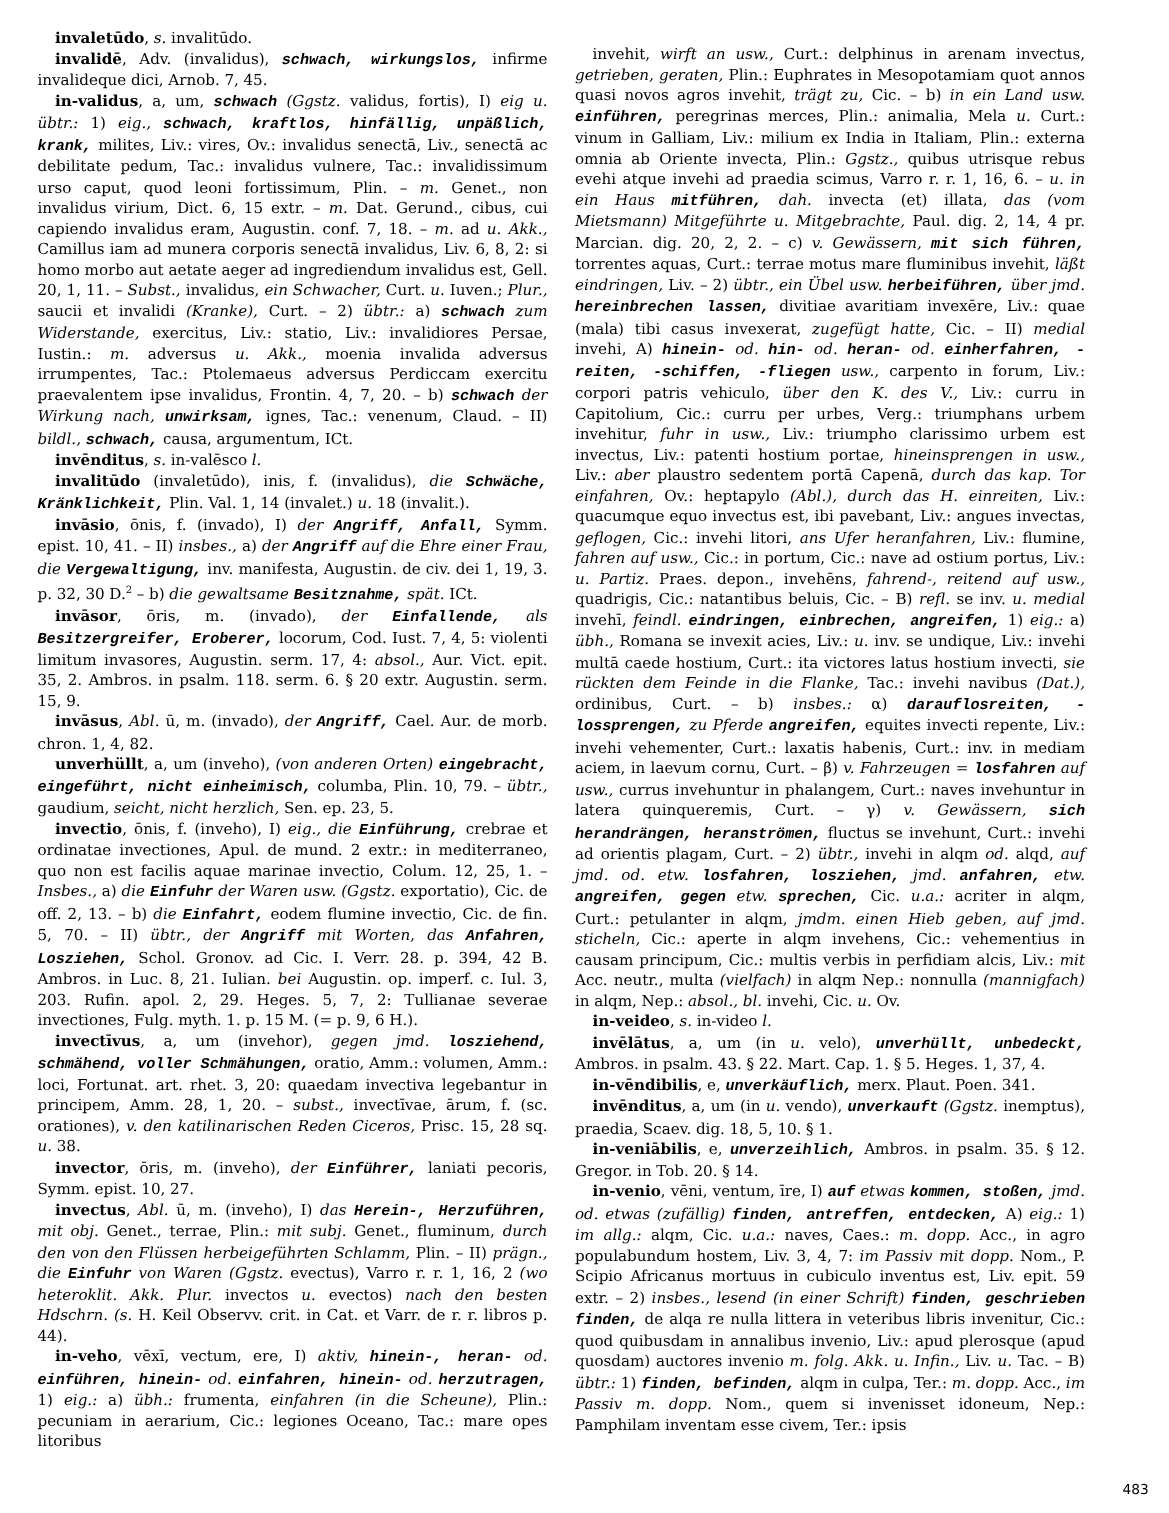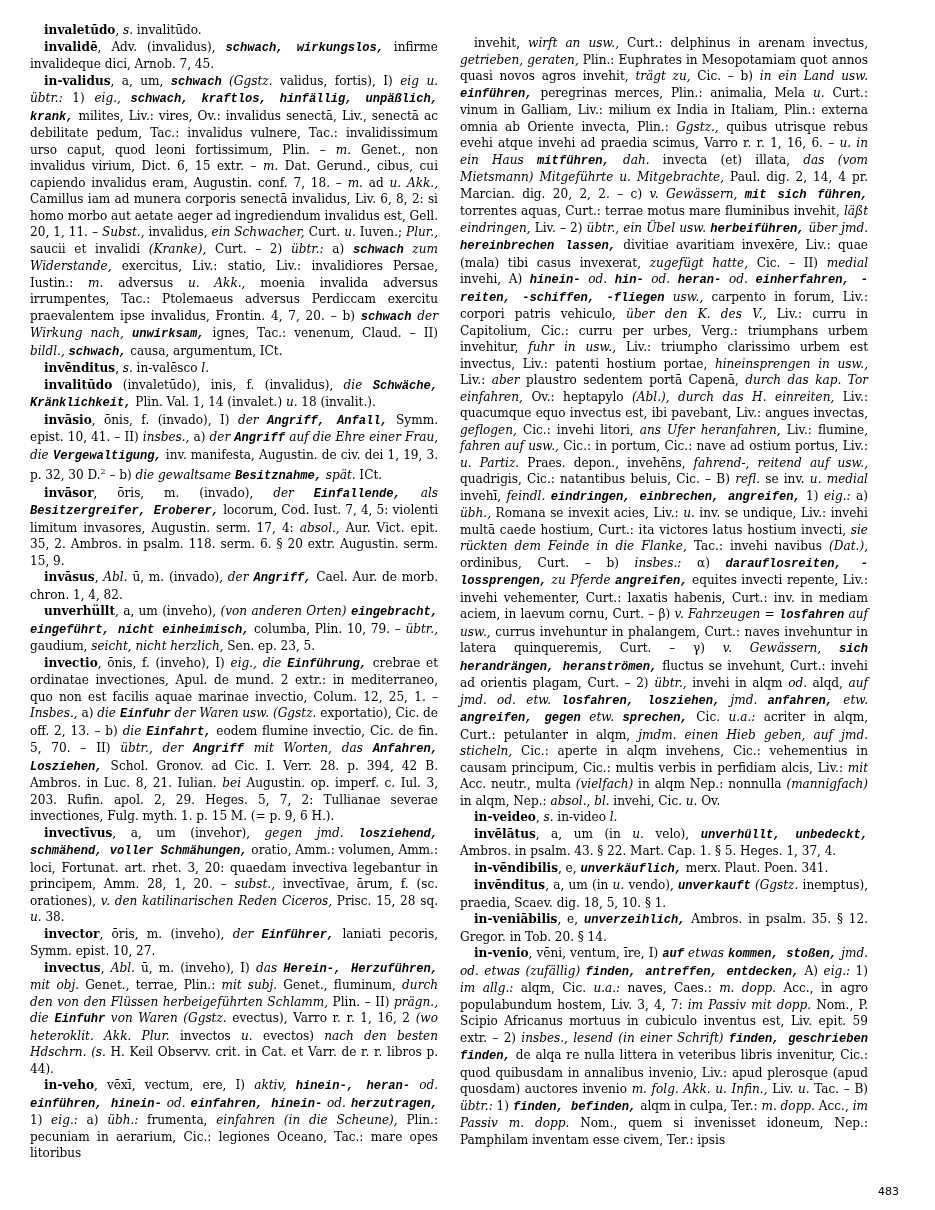--- a/index.html
+++ b/index.html
@@ -44,21 +44,21 @@
   
   .entry {
     text-indent: 14px;
   }
   b { font-weight: bold; }
   i { font-style: italic; }
   .bi { font-weight: bold; font-style: italic; font-family: Liberation Mono, monospace; }
   .sup { font-size: 8px; vertical-align: super; }
   #page-number {
     position: absolute;
-    right: 36px;
+    right: 16px;
     bottom: 12px;
     font-size: 11px;
     font-family: "DejaVu Sans", "Liberation Sans", sans-serif;
   }
 </style>
 </head>
 <body>
 
 <div id="page">
   <div id="columns">

